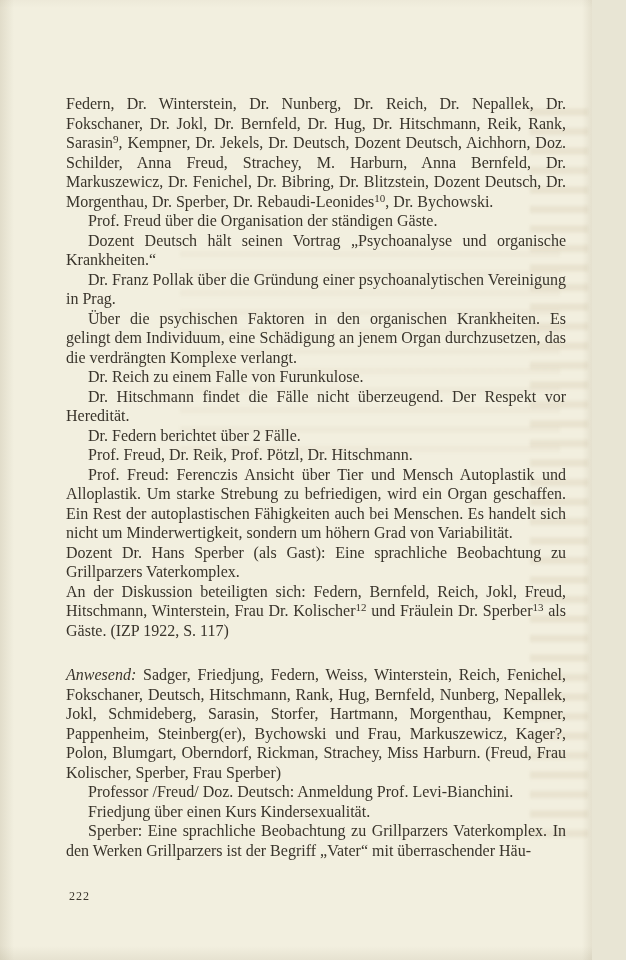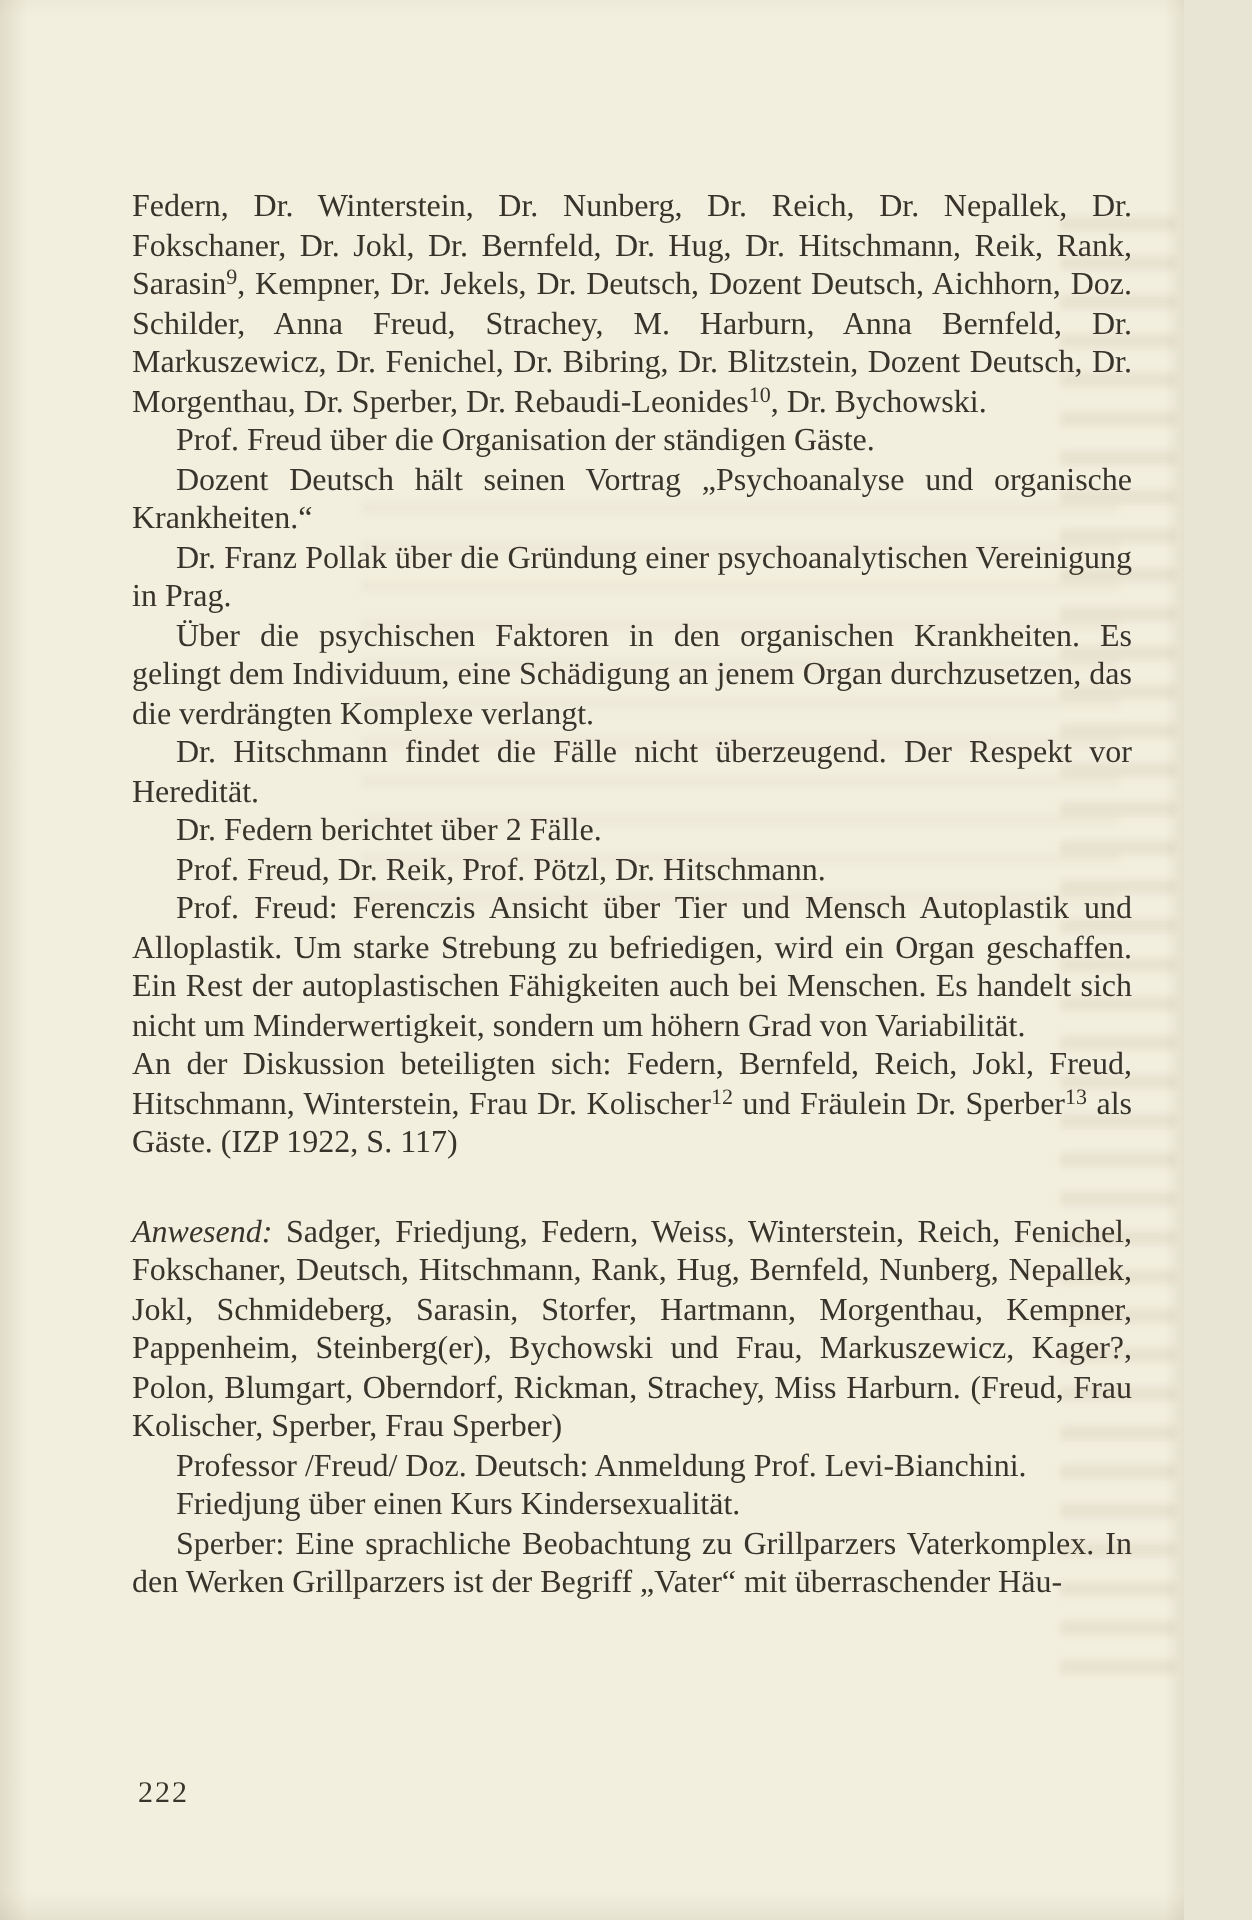--- a/index.html
+++ b/index.html
@@ -37,21 +37,21 @@
   .it { font-style: italic; }
   .sup {
     font-size: 11px;
     line-height: 0;
     vertical-align: 5px;
   }
   .page-number {
     position: absolute;
     left: 69px;
     top: 889px;
-    font-size: 15px;
+    font-size: 12px;
     letter-spacing: 1px;
   }
   
   .showthrough-right {
     position: absolute;
     right: 4px;
     top: 100px;
     width: 58px;
     height: 740px;
     background: repeating-linear-gradient(
@@ -90,24 +90,26 @@
 
 <div class="page">
   <div class="showthrough-right"></div>
   <div class="showthrough-mid"></div>
   <div class="text-block">
       <p class="para"><span>Federn, Dr. Winterstein, Dr. Nunberg, Dr. Reich, Dr. Nepallek, Dr. Fokschaner, Dr. Jokl, Dr. Bernfeld, Dr. Hug, Dr. Hitschmann, Reik, Rank, Sarasin</span><span class="sup">9</span><span>, Kempner, Dr. Jekels, Dr. Deutsch, Dozent Deutsch, Aichhorn, Doz. Schilder, Anna Freud, Strachey, M. Harburn, Anna Bernfeld, Dr. Markuszewicz, Dr. Fenichel, Dr. Bibring, Dr. Blitzstein, Dozent Deutsch, Dr. Morgenthau, Dr. Sperber, Dr. Rebaudi-Leonides</span><span class="sup">10</span><span>, Dr. Bychowski.</span></p>
       <p class="para indent"><span>Prof. Freud über die Organisation der ständigen Gäste.</span></p>
       <p class="para indent"><span>Dozent Deutsch hält seinen Vortrag „Psychoanalyse und organische Krankheiten.“</span></p>
       <p class="para indent"><span>Dr. Franz Pollak über die Gründung einer psychoanalytischen Vereinigung in Prag.</span></p>
       <p class="para indent"><span>Über die psychischen Faktoren in den organischen Krankheiten. Es gelingt dem Individuum, eine Schädigung an jenem Organ durchzusetzen, das die verdrängten Komplexe verlangt.</span></p>
+      <p class="para indent"><span>Dr. Reich zu einem Falle von Furunkulose.</span></p>
       <p class="para indent"><span>Dr. Hitschmann findet die Fälle nicht überzeugend. Der Respekt vor Heredität.</span></p>
       <p class="para indent"><span>Dr. Federn berichtet über 2 Fälle.</span></p>
       <p class="para indent"><span>Prof. Freud, Dr. Reik, Prof. Pötzl, Dr. Hitschmann.</span></p>
       <p class="para indent"><span>Prof. Freud: Ferenczis Ansicht über Tier und Mensch Autoplastik und Alloplastik. Um starke Strebung zu befriedigen, wird ein Organ geschaffen. Ein Rest der autoplastischen Fähigkeiten auch bei Menschen. Es handelt sich nicht um Minderwertigkeit, sondern um höhern Grad von Variabilität.</span></p>
+      <p class="para"><span>Dozent Dr. Hans Sperber (als Gast): Eine sprachliche Beobachtung zu Grillparzers Vaterkomplex.</span></p>
       <p class="para"><span>An der Diskussion beteiligten sich: Federn, Bernfeld, Reich, Jokl, Freud, Hitschmann, Winterstein, Frau Dr. Kolischer</span><span class="sup">12</span><span> und Fräulein Dr. Sperber</span><span class="sup">13</span><span> als Gäste. (IZP 1922, S. 117)</span></p>
       <p class="para gap2"><span class="it">Anwesend:</span><span> Sadger, Friedjung, Federn, Weiss, Winterstein, Reich, Fenichel, Fokschaner, Deutsch, Hitschmann, Rank, Hug, Bernfeld, Nunberg, Nepallek, Jokl, Schmideberg, Sarasin, Storfer, Hartmann, Morgenthau, Kempner, Pappenheim, Steinberg(er), Bychowski und Frau, Markuszewicz, Kager?, Polon, Blumgart, Oberndorf, Rickman, Strachey, Miss Harburn. (Freud, Frau Kolischer, Sperber, Frau Sperber)</span></p>
       <p class="para indent"><span>Professor /Freud/ Doz. Deutsch: Anmeldung Prof. Levi-Bianchini.</span></p>
       <p class="para indent"><span>Friedjung über einen Kurs Kindersexualität.</span></p>
       <p class="para indent"><span>Sperber: Eine sprachliche Beobachtung zu Grillparzers Vaterkomplex. In den Werken Grillparzers ist der Begriff „Vater“ mit überraschender Häu-</span></p>
     </div>
   <div class="page-number">222</div>
 </div>
 
 </body></html>

